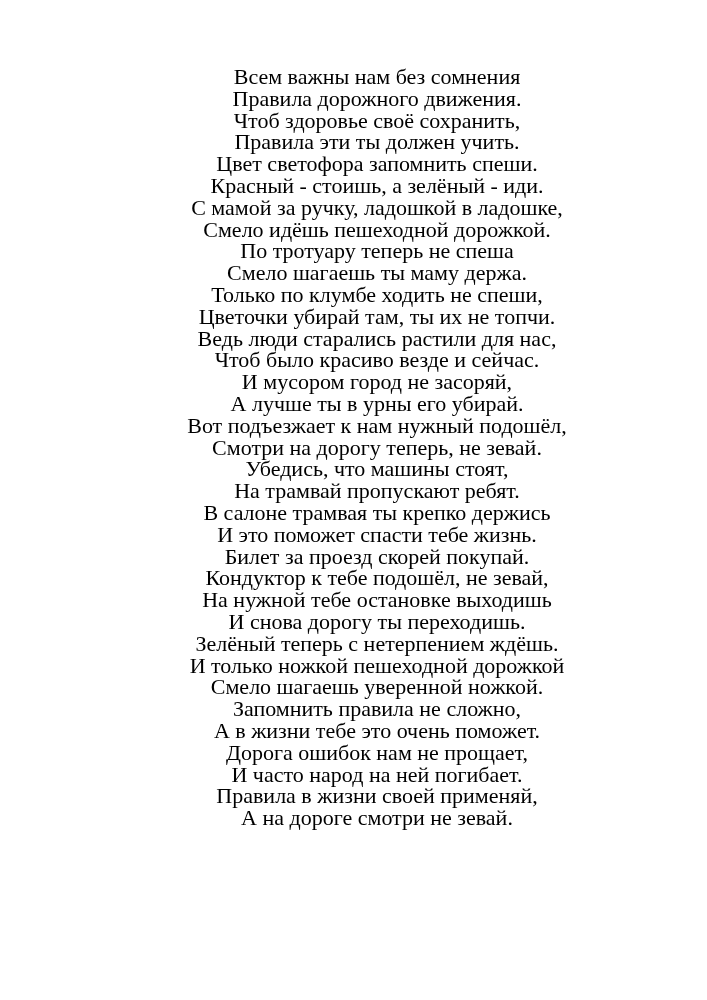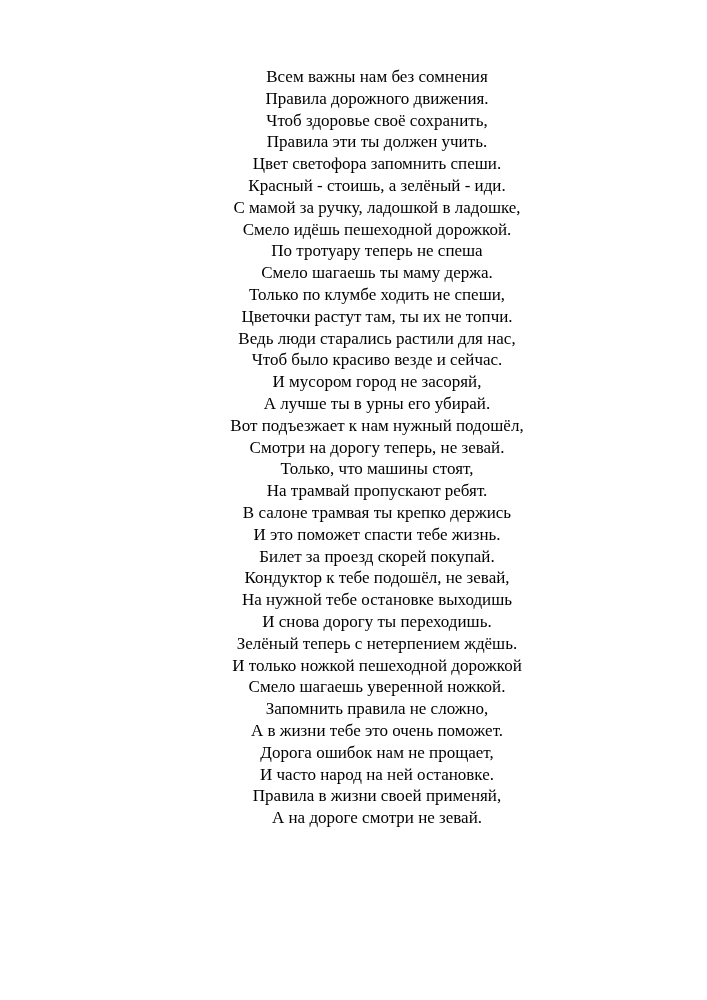--- a/index.html
+++ b/index.html
@@ -15,21 +15,21 @@
     overflow: hidden;
     font-family: "Liberation Serif", "DejaVu Serif", serif;
   }
   .poem {
     position: absolute;
     top: 66px;
     left: 167px;
     width: 420px;
     text-align: center;
     color: #000000;
-    font-size: 17px;
+    font-size: 22px;
     line-height: 21.8px;
     font-weight: normal;
   }
   .poem-line {
     white-space: nowrap;
   }
 </style>
 </head>
 <body>
 
@@ -39,38 +39,38 @@
       <div class="poem-line">Правила дорожного движения.</div>
       <div class="poem-line">Чтоб здоровье своё сохранить,</div>
       <div class="poem-line">Правила эти ты должен учить.</div>
       <div class="poem-line">Цвет светофора запомнить спеши.</div>
       <div class="poem-line">Красный - стоишь, а зелёный - иди.</div>
       <div class="poem-line">С мамой за ручку, ладошкой в ладошке,</div>
       <div class="poem-line">Смело идёшь пешеходной дорожкой.</div>
       <div class="poem-line">По тротуару теперь не спеша</div>
       <div class="poem-line">Смело шагаешь ты маму держа.</div>
       <div class="poem-line">Только по клумбе ходить не спеши,</div>
-      <div class="poem-line">Цветочки растут там, ты их не топчи.</div>
+      <div class="poem-line">Цветочки убирай там, ты их не топчи.</div>
       <div class="poem-line">Ведь люди старались растили для нас,</div>
       <div class="poem-line">Чтоб было красиво везде и сейчас.</div>
       <div class="poem-line">И мусором город не засоряй,</div>
       <div class="poem-line">А лучше ты в урны его убирай.</div>
       <div class="poem-line">Вот подъезжает к нам нужный подошёл,</div>
       <div class="poem-line">Смотри на дорогу теперь, не зевай.</div>
-      <div class="poem-line">Только, что машины стоят,</div>
+      <div class="poem-line">Убедись, что машины стоят,</div>
       <div class="poem-line">На трамвай пропускают ребят.</div>
       <div class="poem-line">В салоне трамвая ты крепко держись</div>
       <div class="poem-line">И это поможет спасти тебе жизнь.</div>
       <div class="poem-line">Билет за проезд скорей покупай.</div>
       <div class="poem-line">Кондуктор к тебе подошёл, не зевай,</div>
       <div class="poem-line">На нужной тебе остановке выходишь</div>
       <div class="poem-line">И снова дорогу ты переходишь.</div>
       <div class="poem-line">Зелёный теперь с нетерпением ждёшь.</div>
       <div class="poem-line">И только ножкой пешеходной дорожкой</div>
       <div class="poem-line">Смело шагаешь уверенной ножкой.</div>
       <div class="poem-line">Запомнить правила не сложно,</div>
       <div class="poem-line">А в жизни тебе это очень поможет.</div>
       <div class="poem-line">Дорога ошибок нам не прощает,</div>
-      <div class="poem-line">И часто народ на ней остановке.</div>
+      <div class="poem-line">И часто народ на ней погибает.</div>
       <div class="poem-line">Правила в жизни своей применяй,</div>
       <div class="poem-line">А на дороге смотри не зевай.</div>
     </div>
 </div>
 
 </body></html>

